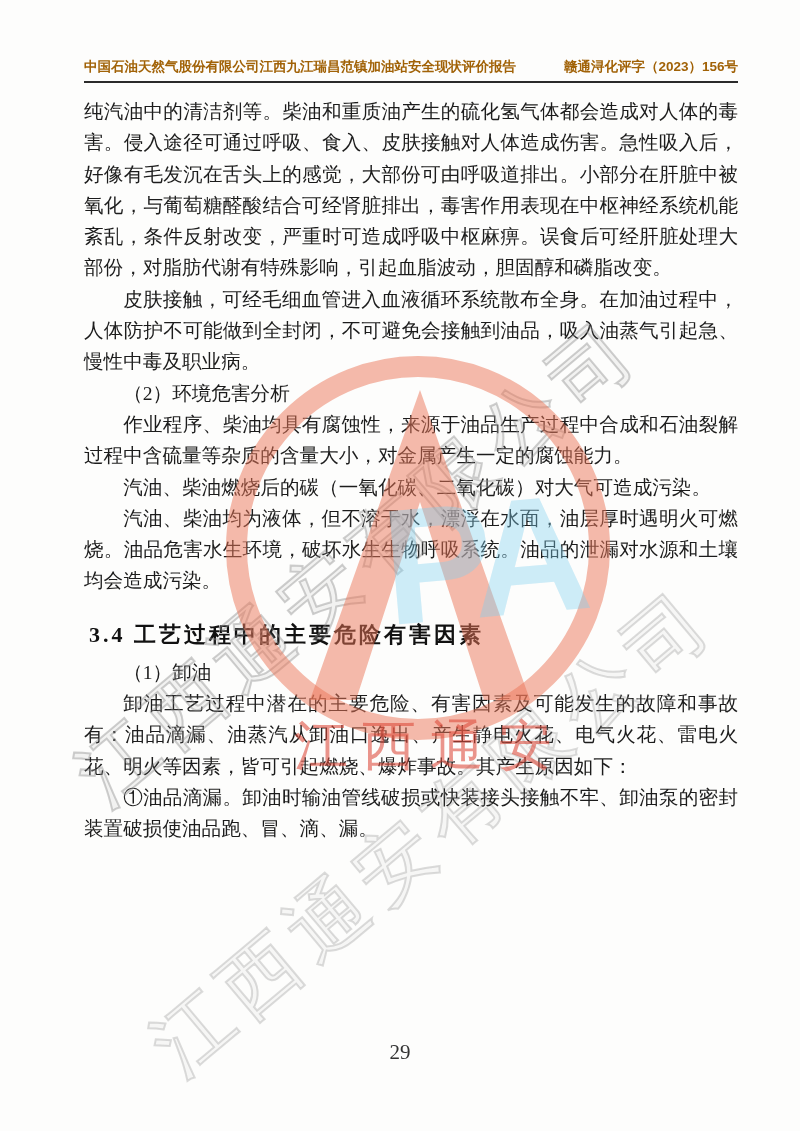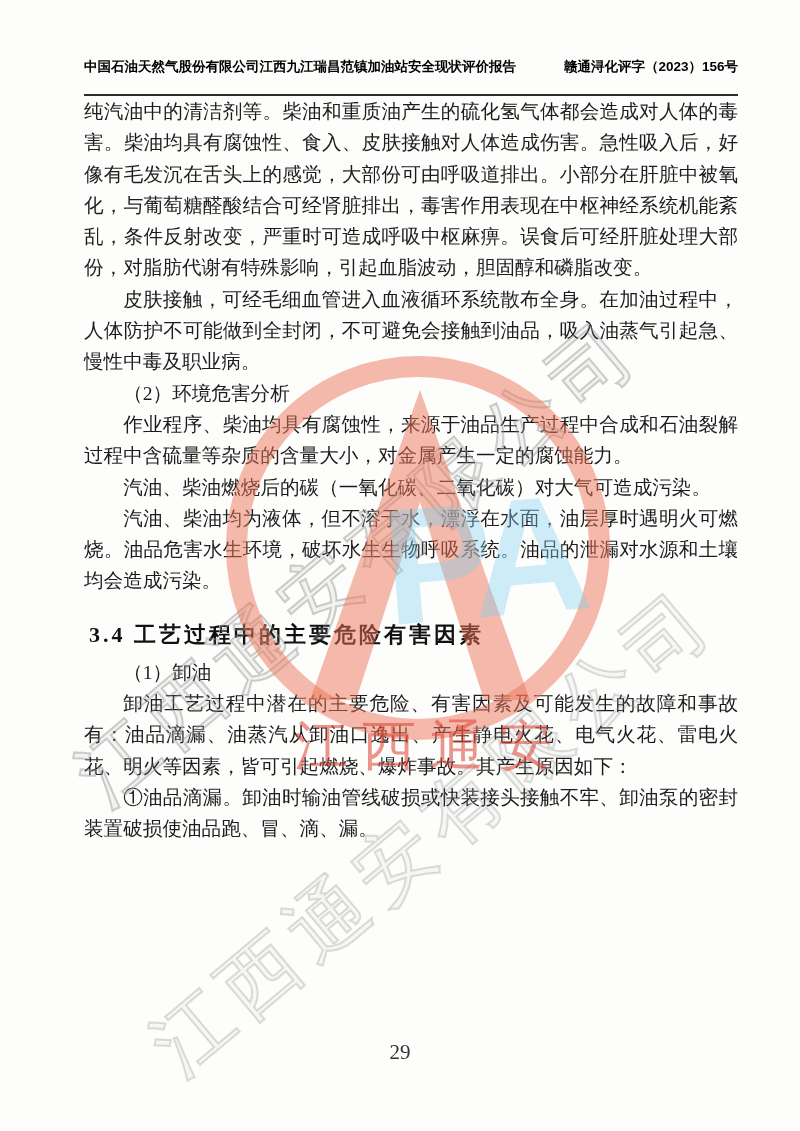--- a/index.html
+++ b/index.html
@@ -9,22 +9,22 @@
     position:relative;
     overflow:hidden;
     font-family:"Liberation Serif", serif;
     color:#1d1d1d;
   }
   
   .header{
     position:absolute;left:84px;top:58px;width:654px;
     display:flex;justify-content:space-between;align-items:flex-end;
     font-family:"Liberation Sans", sans-serif;
-    font-weight:bold;font-size:13.5px;color:#000000;
-    padding-bottom:18px;
+    font-weight:bold;font-size:13.5px;color:#a16207;
+    padding-bottom:5px;
     border-bottom:2px solid #2b2b2b;
   }
   .header .doc-no{white-space:nowrap;margin-left:12px;}
   
   .content{
     position:absolute;left:84px;top:96px;width:654px;
     font-size:19.6px;line-height:31.3px;
     text-align:justify;
     color:#1c1c1c;
   }
@@ -73,21 +73,21 @@
 </style>
 </head>
 <body>
 
 <div class="header">
   <span>中国石油天然气股份有限公司江西九江瑞昌范镇加油站安全现状评价报告</span>
   <span class="doc-no">赣通浔化评字（2023）156号</span>
 </div>
 
 <div class="content">
-  <p>纯汽油中的清洁剂等。柴油和重质油产生的硫化氢气体都会造成对人体的毒害。柴油均具有腐蚀性、食入、皮肤接触对人体造成伤害。急性吸入后，好像有毛发沉在舌头上的感觉，大部份可由呼吸道排出。小部分在肝脏中被氧化，与葡萄糖醛酸结合可经肾脏排出，毒害作用表现在中枢神经系统机能紊乱，条件反射改变，严重时可造成呼吸中枢麻痹。误食后可经肝脏处理大部份，对脂肪代谢有特殊影响，引起血脂波动，胆固醇和磷脂改变。</p>
+  <p>纯汽油中的清洁剂等。柴油和重质油产生的硫化氢气体都会造成对人体的毒害。侵入途径可通过呼吸、食入、皮肤接触对人体造成伤害。急性吸入后，好像有毛发沉在舌头上的感觉，大部份可由呼吸道排出。小部分在肝脏中被氧化，与葡萄糖醛酸结合可经肾脏排出，毒害作用表现在中枢神经系统机能紊乱，条件反射改变，严重时可造成呼吸中枢麻痹。误食后可经肝脏处理大部份，对脂肪代谢有特殊影响，引起血脂波动，胆固醇和磷脂改变。</p>
   <p class="indent">皮肤接触，可经毛细血管进入血液循环系统散布全身。在加油过程中，人体防护不可能做到全封闭，不可避免会接触到油品，吸入油蒸气引起急、慢性中毒及职业病。</p>
   <p class="indent">（2）环境危害分析</p>
   <p class="indent">作业程序、柴油均具有腐蚀性，来源于油品生产过程中合成和石油裂解过程中含硫量等杂质的含量大小，对金属产生一定的腐蚀能力。</p>
   <p class="indent">汽油、柴油燃烧后的碳（一氧化碳、二氧化碳）对大气可造成污染。</p>
   <p class="indent">汽油、柴油均为液体，但不溶于水，漂浮在水面，油层厚时遇明火可燃烧。油品危害水生环境，破坏水生生物呼吸系统。油品的泄漏对水源和土壤均会造成污染。</p>
 
   <div class="section-heading">3.4 工艺过程中的主要危险有害因素</div>
 
   <p class="indent">（1）卸油</p>
   <p class="indent">卸油工艺过程中潜在的主要危险、有害因素及可能发生的故障和事故有：油品滴漏、油蒸汽从卸油口逸出、产生静电火花、电气火花、雷电火花、明火等因素，皆可引起燃烧、爆炸事故。其产生原因如下：</p>

